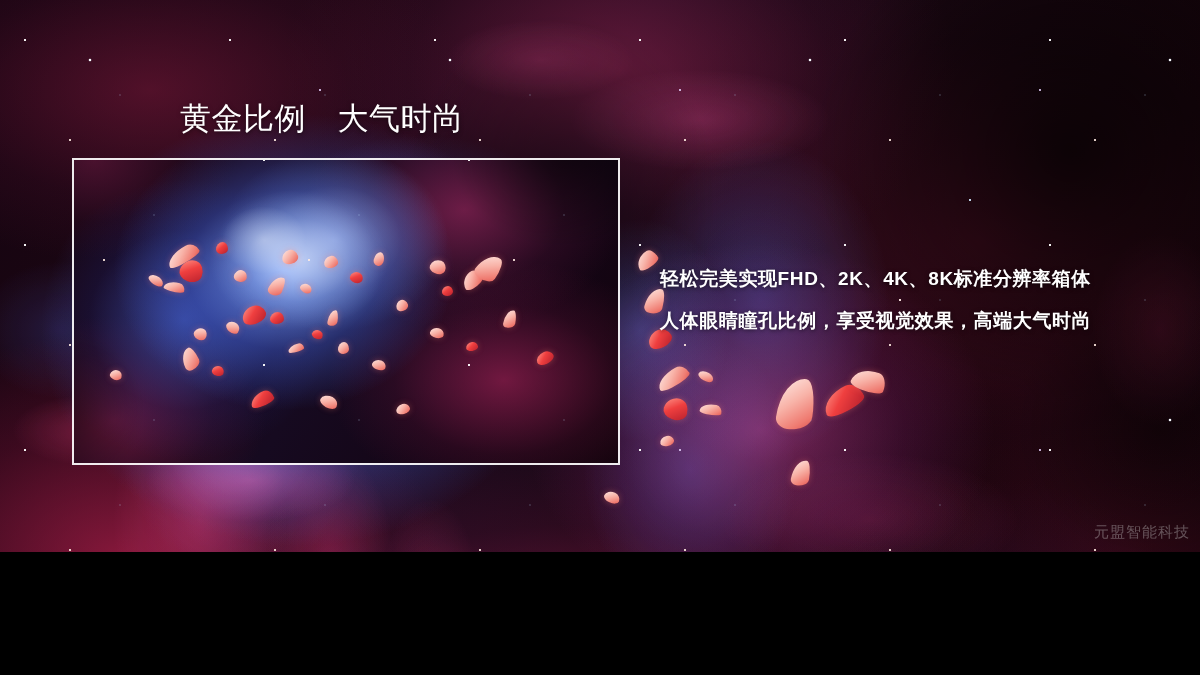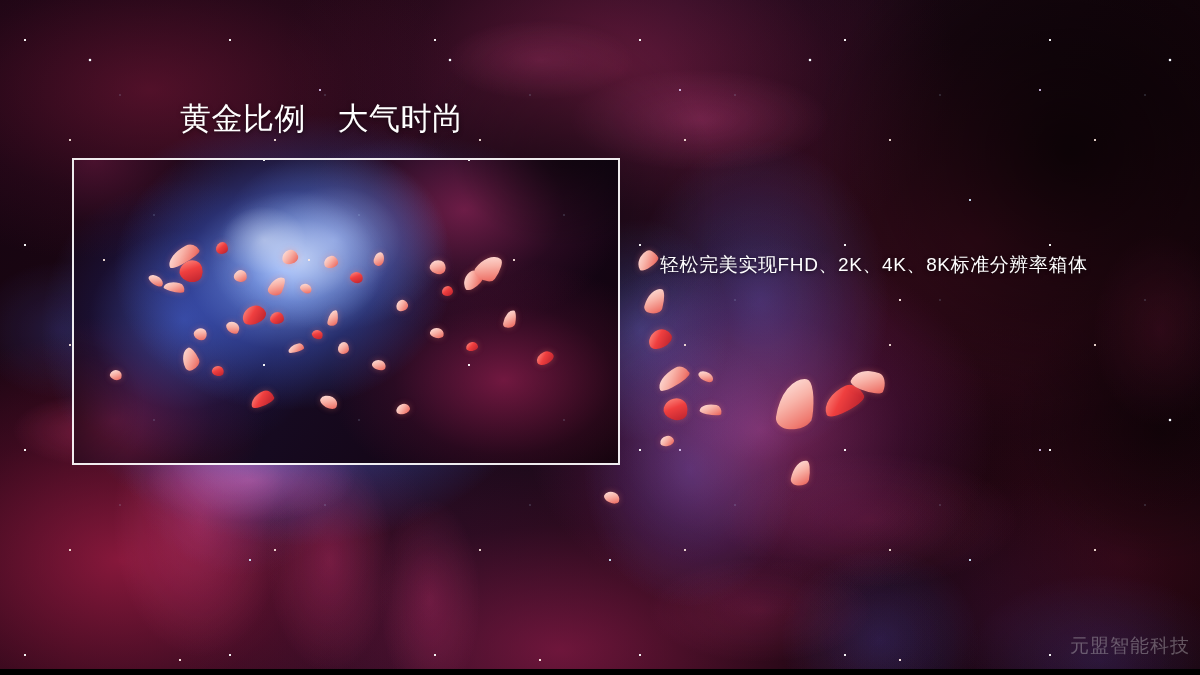--- a/index.html
+++ b/index.html
@@ -3,21 +3,21 @@
 <meta charset="utf-8">
 <title>黄金比例 大气时尚</title>
 <style>
   html,body{margin:0;padding:0;background:#000;}
   body{
     font-family:"Liberation Sans","DejaVu Sans",sans-serif;
     -webkit-font-smoothing:antialiased;
   }
   #slide{
     position:relative;
-    width:1200px;height:669px;
+    width:1200px;height:552px;
     overflow:hidden;
     background:#15803d;
     user-select:none;
   }
 
   
   .bg-layer{position:absolute;inset:0;pointer-events:none;}
 
   .bg-base{
     background:
@@ -180,35 +180,36 @@
     left:180px;top:100px;
     font-size:31px;
     line-height:1.25;
     color:#ffffff;
     letter-spacing:.5px;
     text-shadow:0 1px 4px rgba(0,0,0,.55);
     white-space:pre;
   }
   #body-copy{
     position:absolute;
-    left:660px;top:244px;
+    left:660px;top:258px;
     width:520px;
+    font-weight:bold;
   }
   #body-copy .line{
     font-size:19px;
     line-height:42px;
     color:#ffffff;
     letter-spacing:.6px;
     text-shadow:0 1px 4px rgba(0,0,0,.6);
     white-space:nowrap;
   }
   #watermark{
     position:absolute;
     right:10px;bottom:10px;
-    font-size:19px;
+    font-size:15px;
     letter-spacing:1px;
     color:rgba(205,205,205,.38);
     text-align:center;
   }
 </style>
 </head>
 <body>
 
 <div id="slide">
 
@@ -282,17 +283,18 @@
           <div class="petal pale" style="left: 362px; top: 284px; width: 14px; height: 10px; transform: rotate(-15deg);"></div>
           <div class="petal pale long" style="left: 470px; top: 190px; width: 12px; height: 18px; transform: rotate(10deg);"></div>
           <div class="petal deep" style="left: 502px; top: 232px; width: 18px; height: 12px; transform: rotate(-24deg);"></div>
           <div class="petal pale" style="left: 76px; top: 250px; width: 12px; height: 10px; transform: rotate(18deg);"></div>
         </div>
     </div>
   </div>
 
   <div id="body-copy">
     <div class="line">轻松完美实现FHD、2K、4K、8K标准分辨率箱体</div>
+    <div class="line">人体眼睛瞳孔比例，享受视觉效果，高端大气时尚</div>
   </div>
 
   <div id="watermark">元盟智能科技</div>
 
 </div>
 
 </body></html>

